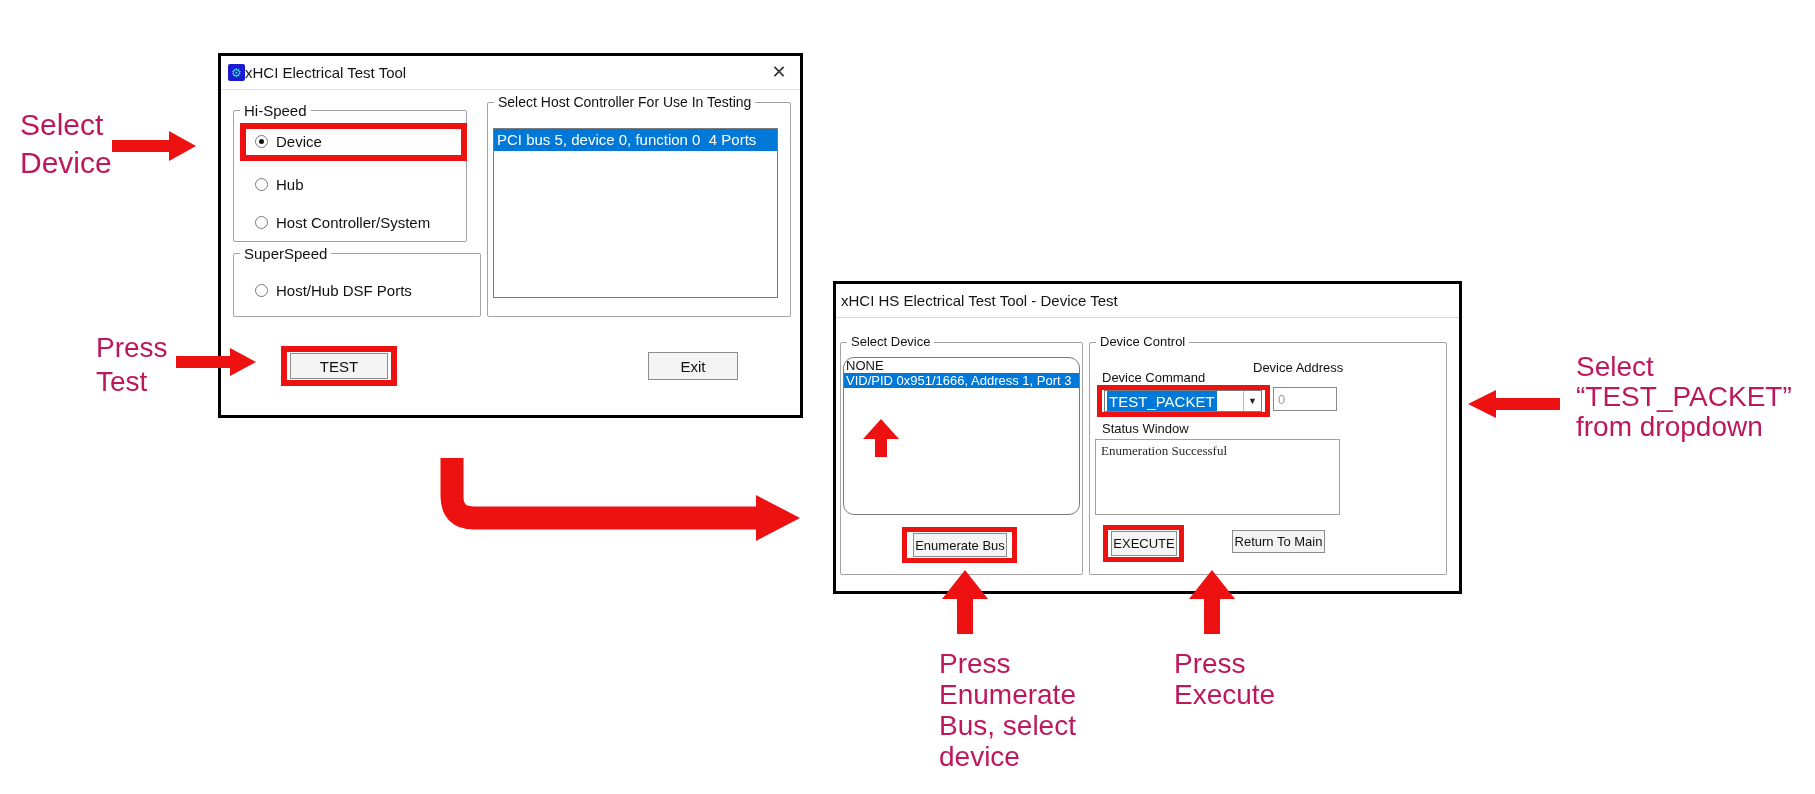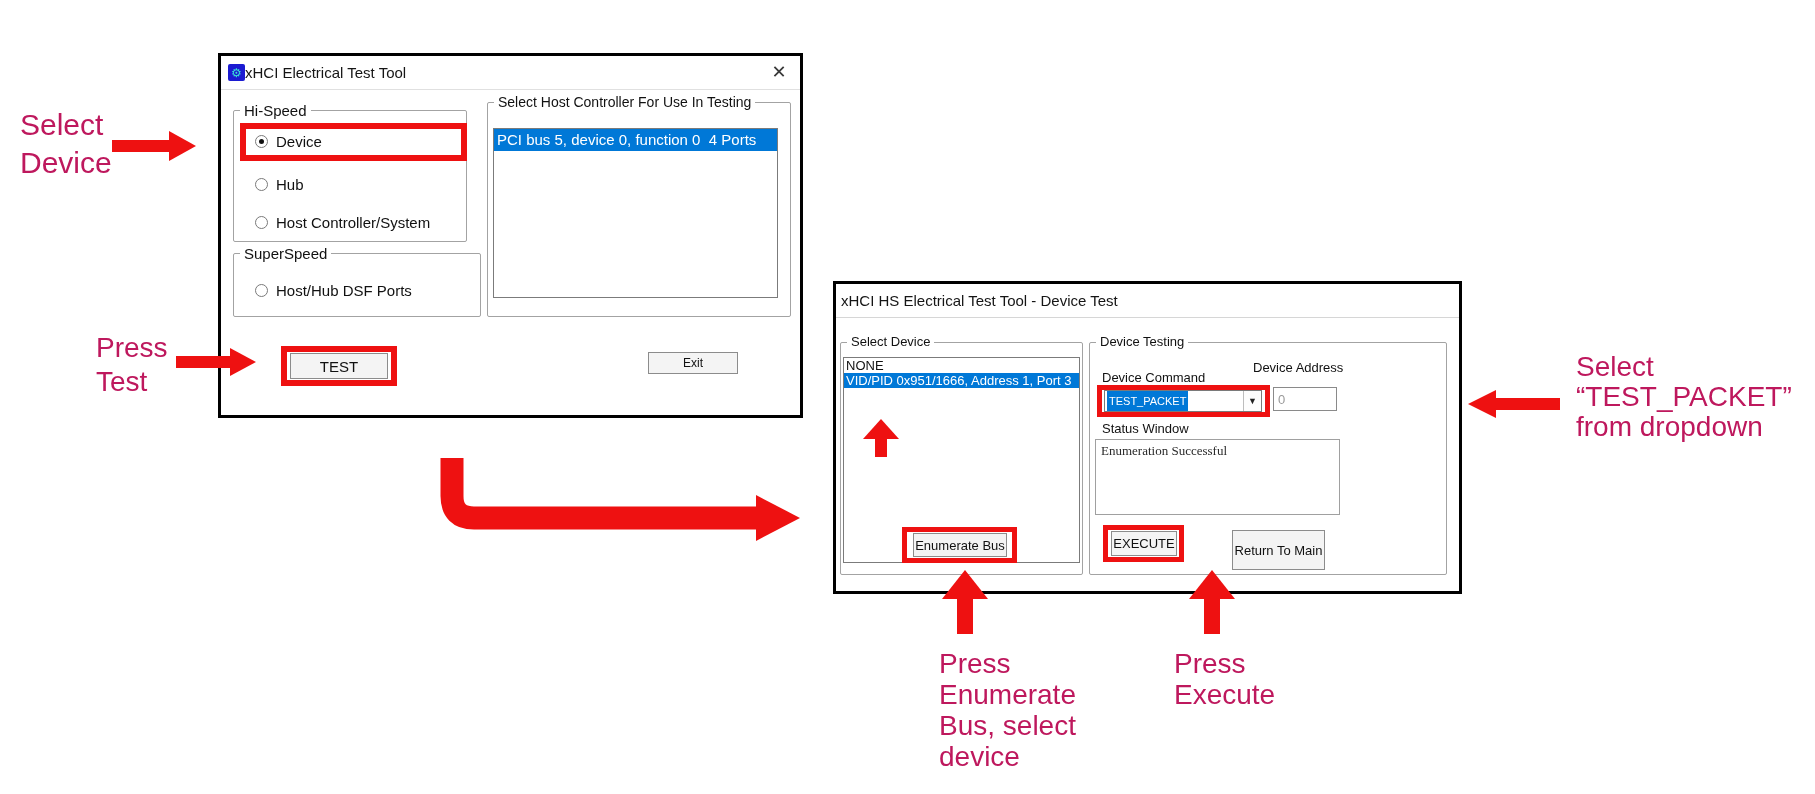--- a/index.html
+++ b/index.html
@@ -24,21 +24,21 @@
   .radio-row.checked .radio-circle .dot{display:block;}
   .radio-label{font-size:15px;white-space:nowrap;}
   .btn{position:absolute;background:#f4f4f4;border:1px solid #8c8c8c;box-sizing:border-box;
        display:flex;align-items:center;justify-content:center;color:#111;}
   .listbox{position:absolute;background:#fff;border:1px solid #7b7b7b;box-sizing:border-box;overflow:hidden;}
   .lb-row{white-space:pre;}
   .sel-row{background:var(--selection,#0078d7);color:#fff;}
   .field-label{position:absolute;font-size:13px;white-space:nowrap;}
   .combobox{position:absolute;display:flex;background:#fff;border:1px solid #7a7a7a;box-sizing:border-box;}
   .combo-value{flex:1;display:flex;align-items:center;overflow:hidden;padding-left:2px;}
-  .combo-value span{background:var(--selection,#0078d7);color:#fff;font-size:11px;padding:10px 2px;white-space:nowrap;}
+  .combo-value span{background:var(--selection,#0078d7);color:#fff;font-size:15px;padding:10px 2px;white-space:nowrap;}
   .combo-btn{width:17px;display:flex;align-items:center;justify-content:center;font-size:9px;color:#222;
              border-left:1px solid #bdbdbd;background:#fdfdfd;}
   .textbox{position:absolute;background:#fff;border:1px solid #8a8a8a;box-sizing:border-box;
            display:flex;align-items:center;padding-left:4px;font-size:13px;color:#9a9a9a;}
   .statusbox{position:absolute;background:#fff;border:1px solid #a0a0a0;box-sizing:border-box;
              padding:3px 5px;font-size:13px;color:#2a2a2a;font-family:Liberation Serif, serif;}
   
   .red-rect{position:absolute;border:6px solid var(--red,#ee1111);box-sizing:border-box;pointer-events:none;}
   .red-rect.thin{border-width:5px;}
   .ann-text{position:absolute;font-size:28px;line-height:31px;color:#be185d;white-space:nowrap;}
@@ -90,68 +90,68 @@
 
     <div class="groupbox" style="left:266px;top:46px;width:304px;height:215px;">
       <span class="gb-label" style="font-size:14px;">Select Host Controller For Use In Testing</span>
     </div>
     <div class="listbox" style="left:272px;top:72px;width:285px;height:170px;">
       <div class="lb-row sel-row" style="height:22px;line-height:22px;font-size:15px;padding-left:3px;">PCI bus 5, device 0, function 0  4 Ports</div>
     </div>
 
     <div class="btn" style="left:69px;top:297px;width:98px;height:26px;font-size:15px;">TEST</div>
     <div class="red-rect" style="left:60px;top:290px;width:116px;height:40px;"></div>
-    <div class="btn" style="left:427px;top:296px;width:90px;height:22px;font-size:12px;">Exit</div>
+    <div class="btn" style="left:427px;top:296px;width:90px;height:28px;font-size:15px;">Exit</div>
   </div>
 
   <div class="dlg" style="left:833px;top:281px;width:629px;height:313px;">
     <div class="titlebar">
       <div class="title-text" style="margin-left:5px;">xHCI HS Electrical Test Tool - Device Test</div>
     </div>
     <div class="title-sep" style="background:#d6d6d6;"></div>
 
     <div class="groupbox" style="left:4px;top:58px;width:243px;height:233px;">
       <span class="gb-label small">Select Device</span>
     </div>
-    <div class="listbox" style="left:7px;top:73px;width:237px;height:206px;">
+    <div class="listbox" style="left:7px;top:73px;width:237px;height:158px;border-radius:11px;">
       <div class="lb-row" style="height:15px;line-height:15px;font-size:13px;padding-left:2px;">NONE</div>
       <div class="lb-row sel-row" style="height:15px;line-height:15px;font-size:13px;padding-left:2px;">VID/PID 0x951/1666, Address 1, Port 3</div>
     </div>
 
     <div class="arrow" style="left:27px;top:135px;">
       <svg width="36" height="38" viewBox="0 0 36 38">
         <polygon class="fillred" points="0,20 18,0 36,20"></polygon>
         <rect class="fillred" x="12" y="19" width="12" height="19"></rect>
       </svg>
     </div>
     <div class="btn" style="left:77px;top:249px;width:94px;height:24px;font-size:13px;">Enumerate Bus</div>
     <div class="red-rect thin" style="left:66px;top:243px;width:115px;height:36px;"></div>
 
     <div class="groupbox" style="left:253px;top:58px;width:358px;height:233px;">
-      <span class="gb-label small">Device Testing</span>
+      <span class="gb-label small">Device Control</span>
     </div>
     <div class="field-label" style="left:266px;top:86px;">Device Command</div>
     <div class="field-label" style="left:417px;top:76px;">Device Address</div>
 
     <div class="combobox" style="left:268px;top:106px;width:158px;height:22px;">
       <div class="combo-value">
         <span>TEST_PACKET</span>
       </div>
       <div class="combo-btn">▼</div>
     </div>
     <div class="red-rect thin" style="left:261px;top:101px;width:173px;height:32px;"></div>
 
     <div class="textbox" style="left:437px;top:103px;width:64px;height:24px;">0</div>
 
     <div class="field-label" style="left:266px;top:137px;">Status Window</div>
     <div class="statusbox" style="left:259px;top:155px;width:245px;height:76px;">Enumeration Successful</div>
 
     <div class="btn" style="left:275px;top:247px;width:66px;height:25px;font-size:13px;">EXECUTE</div>
     <div class="red-rect thin" style="left:267px;top:241px;width:81px;height:37px;"></div>
-    <div class="btn" style="left:396px;top:246px;width:93px;height:40px;font-size:13px;">Return To Main</div>
+    <div class="btn" style="left:396px;top:246px;width:93px;height:23px;font-size:13px;">Return To Main</div>
   </div>
 
   <div class="ann-text" style="left:20px;top:106px;font-size:30px;line-height:38px;">
     <div>Select</div>
     <div>Device</div>
   </div>
   <div class="arrow" style="left:112px;top:131px;">
     <svg width="84" height="30" viewBox="0 0 84 30">
       <rect class="fillred" x="0" y="9" width="58" height="12"></rect>
       <polygon class="fillred" points="57,0 84,15 57,30"></polygon>

